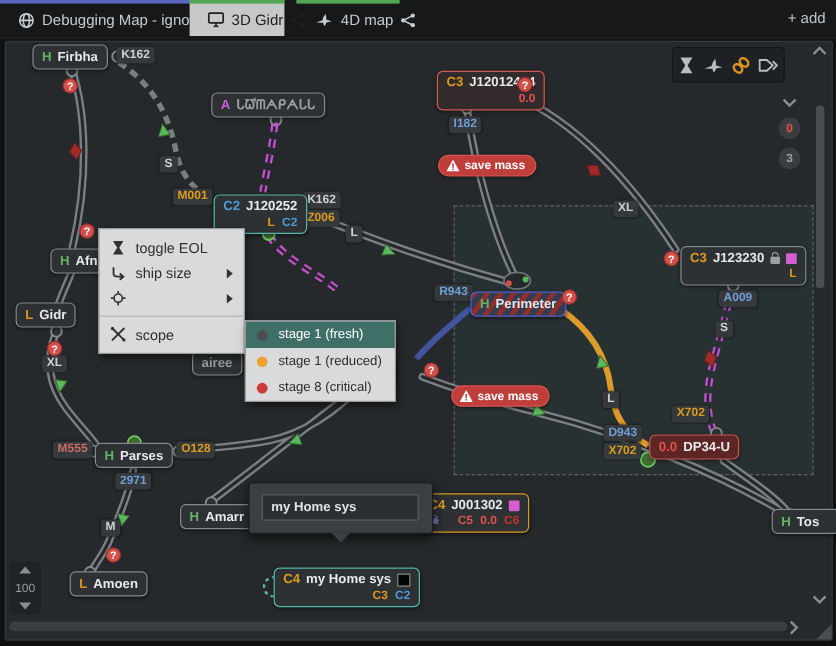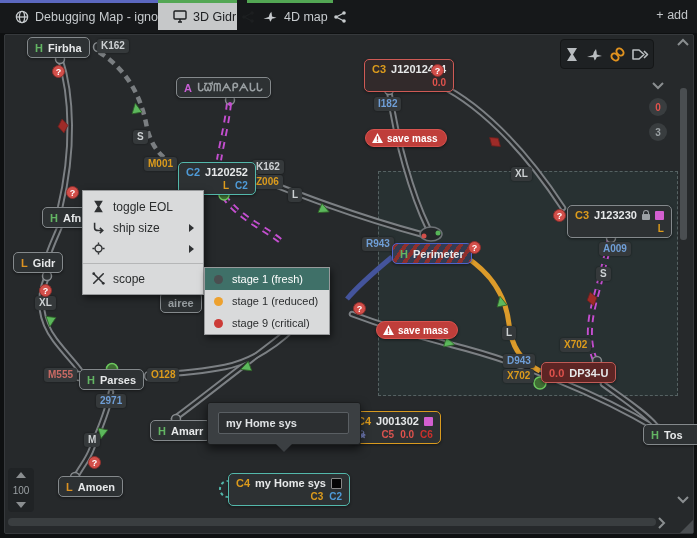--- a/index.html
+++ b/index.html
@@ -470,21 +470,21 @@
     <div class="sitem sel">
       <span class="dot" style="background:#4a4e50"></span>
       <span>stage 1 (fresh)</span>
     </div>
     <div class="sitem">
       <span class="dot" style="background:#eda12f"></span>
       <span>stage 1 (reduced)</span>
     </div>
     <div class="sitem">
       <span class="dot" style="background:#cc3b37"></span>
-      <span>stage 9 (critical)</span>
+      <span>stage 8 (critical)</span>
     </div>
   </div>
 
   <div class="tabbar">
     <div class="tab" style="left:0;width:158px;border-top-color:#5b68c0">
       <svg class="drag" width="7" height="12" viewBox="0 0 7 12">
         <g fill="#9aa0a3">
             <circle cx="1.5" cy="1.5" r="1.2"></circle>
             <circle cx="5.5" cy="1.5" r="1.2"></circle>
         <circle cx="1.5" cy="6" r="1.2"></circle>

